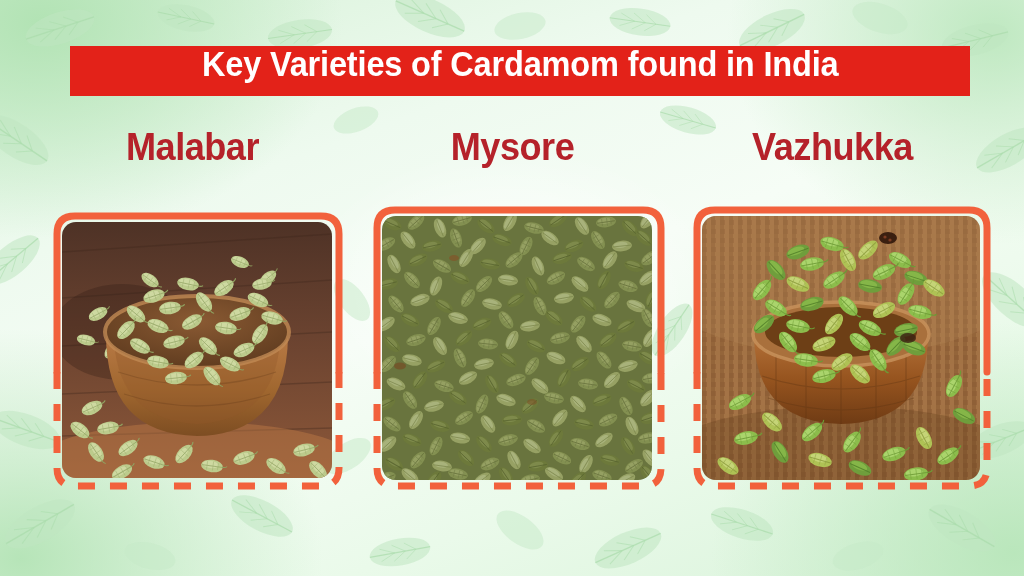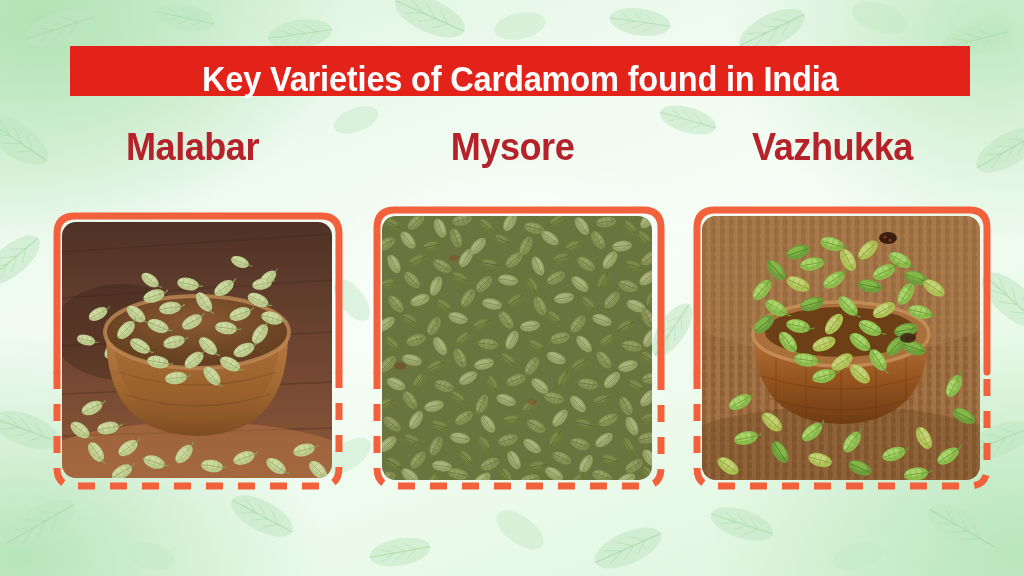--- a/index.html
+++ b/index.html
@@ -21,21 +21,21 @@
       radial-gradient(ellipse 300px 200px at 50% 50%, #ffffff 0%, rgba(255,255,255,0) 70%),
       linear-gradient(160deg,#d7f2d8 0%,#eefaef 28%,#f6fdf6 50%,#eafaea 74%,#d9f3da 100%);
   }
   #bg-leaves { position:absolute; inset:0; }
   #bg-leaves svg { width:100%; height:100%; display:block; }
 
   
   #title-banner {
     position:absolute; left:70px; top:46px; width:900px; height:50px;
     background:#e32219;
-    display:flex; align-items:flex-end; justify-content:center;
+    display:flex; align-items:flex-start; justify-content:center;
   }
   #title-text {
     color:#fff;
     font-size:35px;
     font-weight:bold;
     letter-spacing:-.2px;
     transform:scaleX(.93);
     white-space:nowrap;
     line-height:1;
   }

